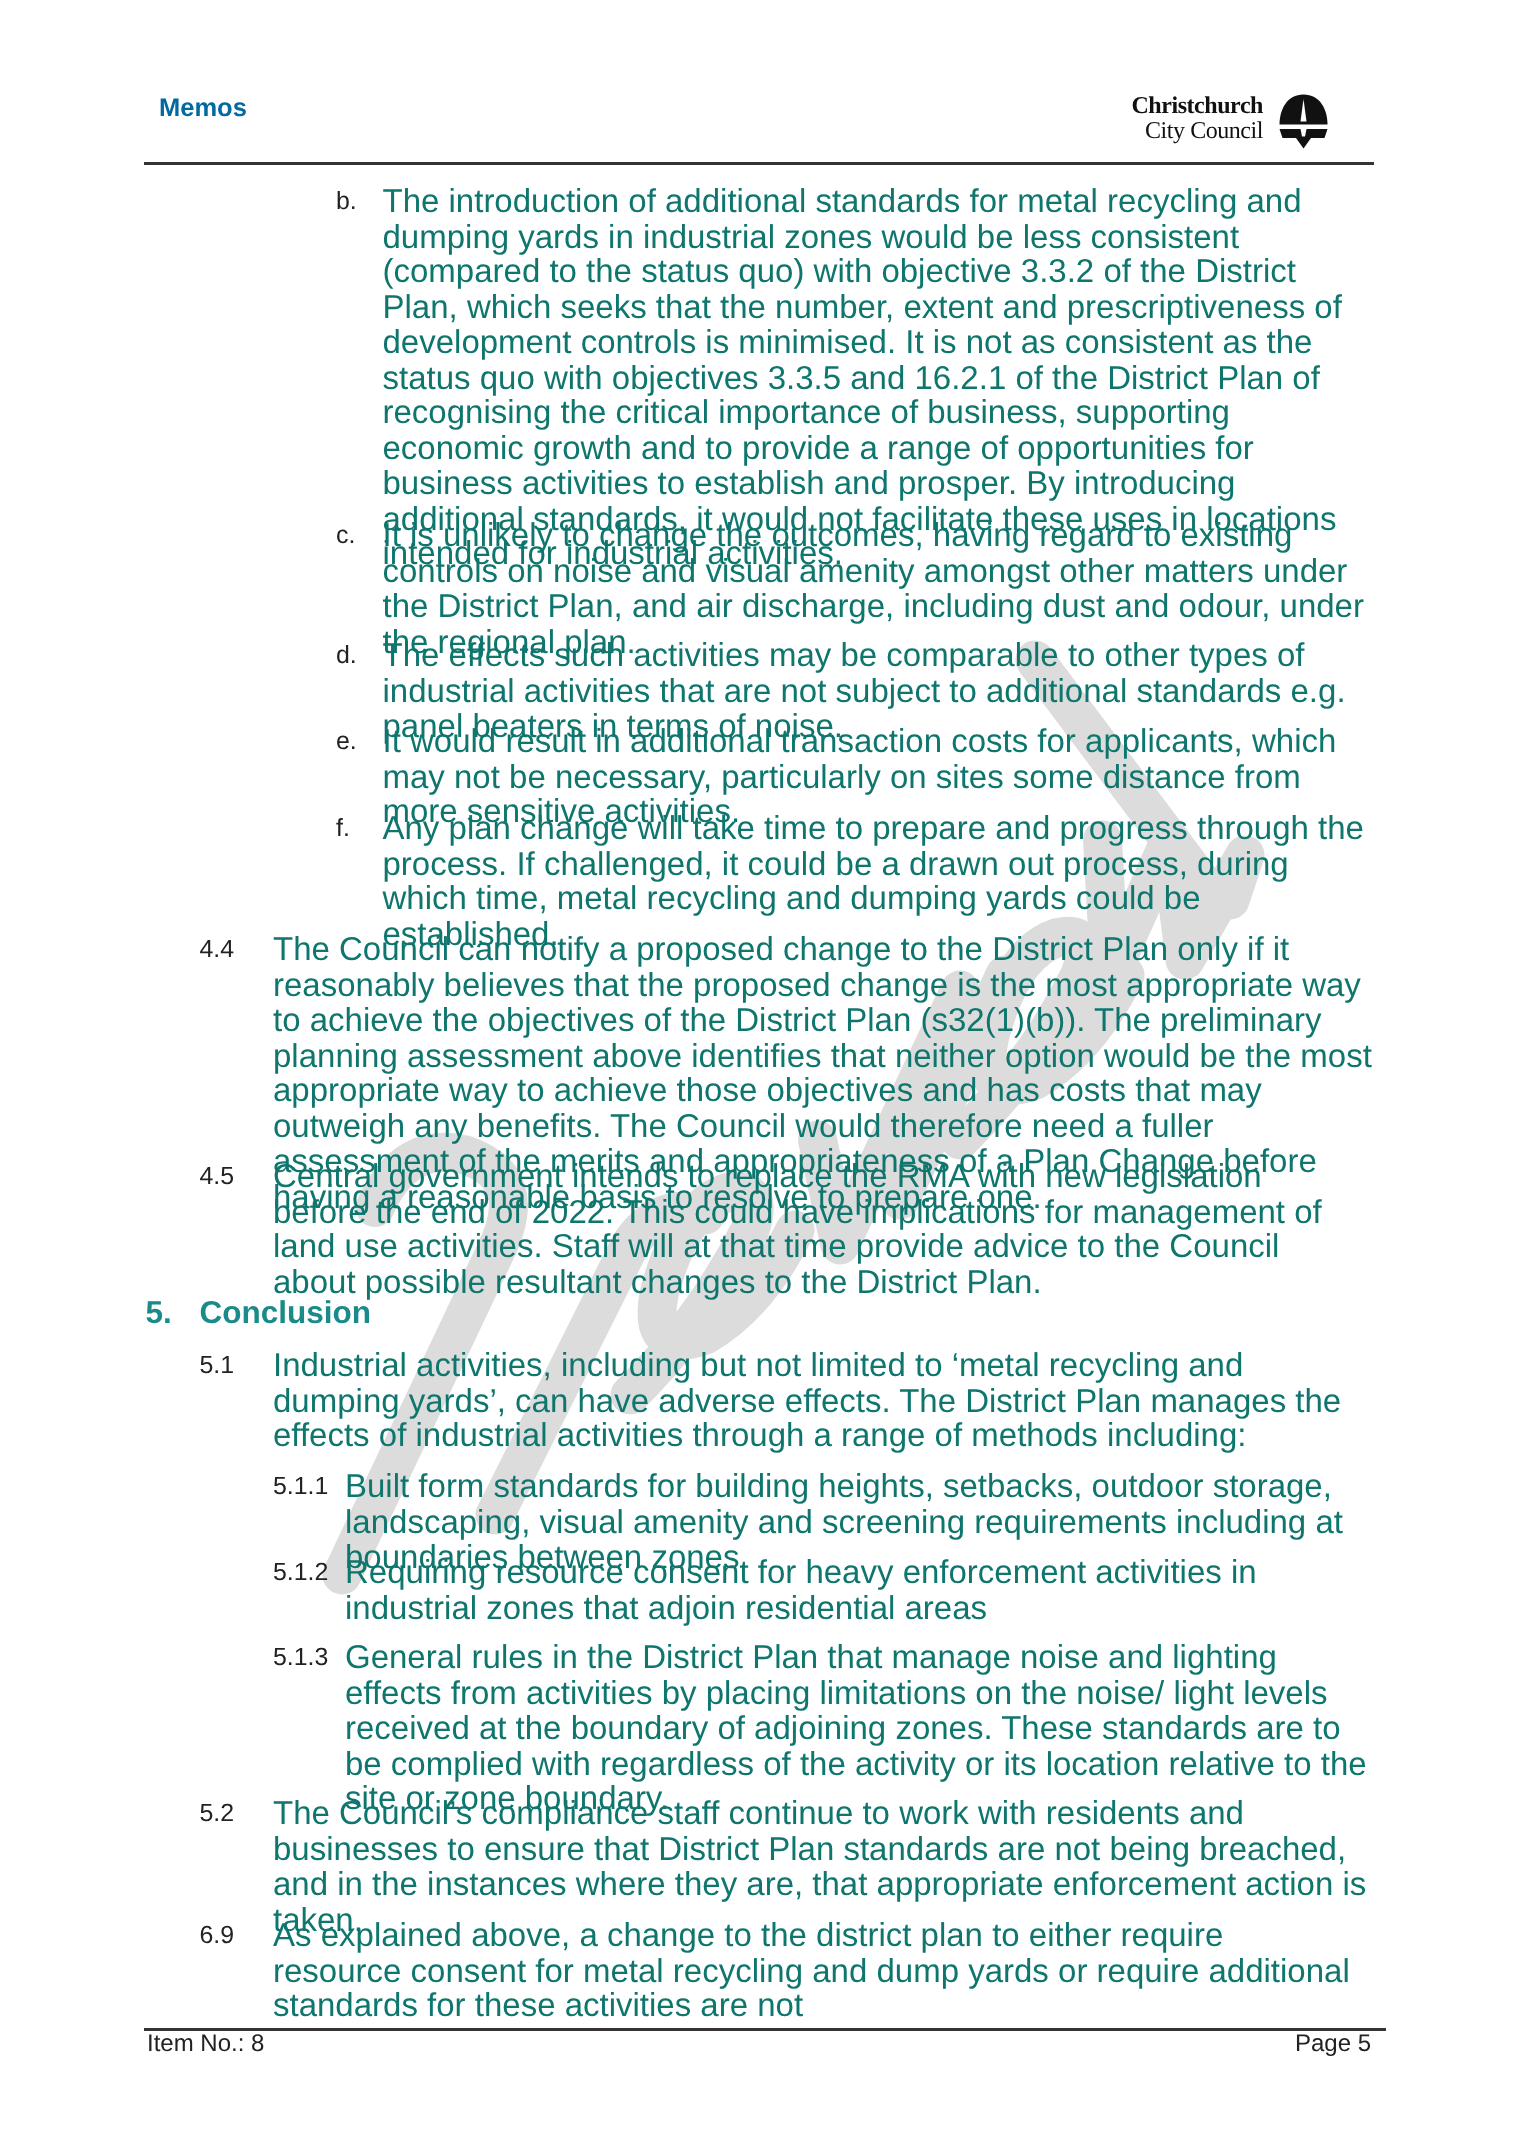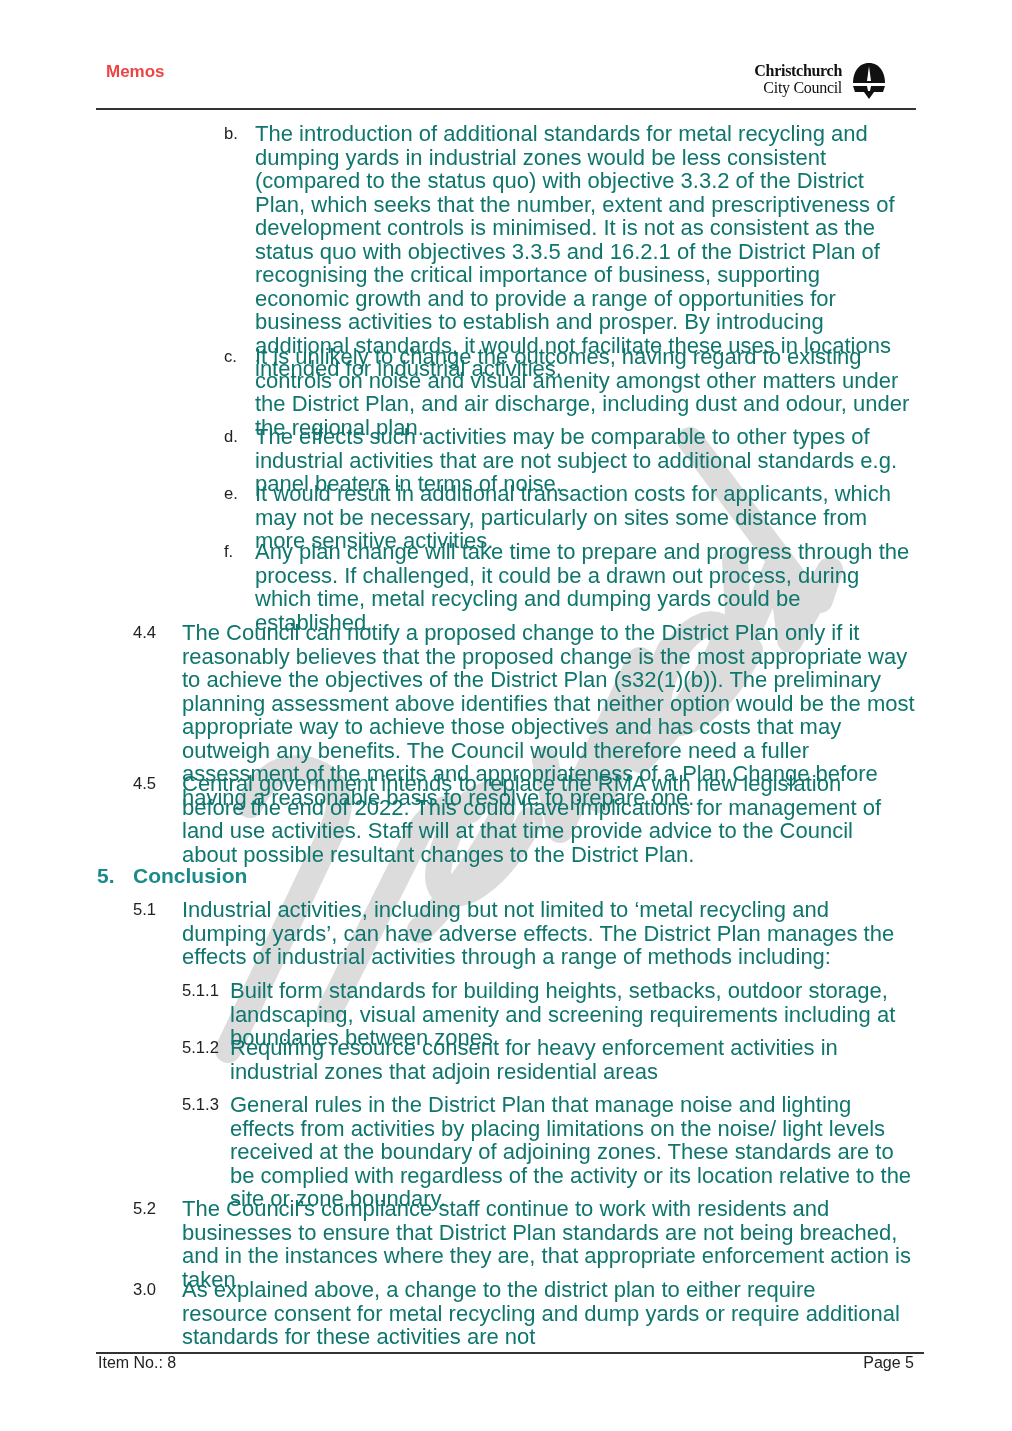--- a/index.html
+++ b/index.html
@@ -1,19 +1,19 @@
 <!DOCTYPE html>
 <html><head>
 <meta charset="utf-8">
 <style>
   html, body { margin: 0; padding: 0; background: #ffffff; }
   body { width: 1012px; height: 1431px; position: relative; overflow: hidden;
          font-family: "Liberation Sans Narrow", "Liberation Sans", sans-serif; color: #222; }
   .page { position: absolute; left: 0; top: 0; width: 1012px; height: 1431px; }
-  .header-title { position: absolute; left: 106px; top: 62px; font-size: 17px; font-weight: bold; color: #ef4444; }
+  .header-title { position: absolute; left: 106px; top: 62px; font-size: 17px; font-weight: bold; color: #0369a1; }
   .logo { position: absolute; left: 740px; top: 60px; width: 160px; height: 42px; }
   .logo-text1 { position: absolute; right: 58px; top: 2px; font-family: "Liberation Serif", serif; font-weight: bold; font-size: 16px; color: #111; letter-spacing: -0.3px; }
   .logo-text2 { position: absolute; right: 58px; top: 19px; font-family: "Liberation Serif", serif; font-size: 16px; color: #111; letter-spacing: -0.3px; }
   .logo-mark { position: absolute; right: 12px; top: 1px; width: 38px; height: 40px; }
   .rule-top { position: absolute; left: 96px; top: 108px; width: 820px; height: 2px; background: #333; }
   .rule-bottom { position: absolute; left: 96px; top: 1352px; width: 828px; height: 2px; background: #333; }
   .footer-left { position: absolute; left: 98px; top: 1354px; font-size: 16px; color: #222; }
   .footer-right { position: absolute; right: 98px; top: 1354px; font-size: 16px; color: #222; }
 
   .watermark { position: absolute; left: 0; top: 0; width: 1012px; height: 1431px; pointer-events: none; z-index: 0; }
@@ -98,21 +98,21 @@
 
     <div class="num" style="left:182px; top:1036px;">5.1.2</div>
     <div class="para" style="left:230px; top:1036px; width:690px;">Requiring resource consent for heavy enforcement activities in industrial zones that adjoin residential areas</div>
 
     <div class="num" style="left:182px; top:1093px;">5.1.3</div>
     <div class="para" style="left:230px; top:1093px; width:690px;">General rules in the District Plan that manage noise and lighting effects from activities by placing limitations on the noise/ light levels received at the boundary of adjoining zones. These standards are to be complied with regardless of the activity or its location relative to the site or zone boundary.</div>
 
     <div class="num" style="left:133px; top:1197px;">5.2</div>
     <div class="para" style="left:182px; top:1197px; width:735px;">The Council’s compliance staff continue to work with residents and businesses to ensure that District Plan standards are not being breached, and in the instances where they are, that appropriate enforcement action is taken.</div>
 
-    <div class="num" style="left:133px; top:1278px;">3.0</div>
+    <div class="num" style="left:133px; top:1278px;">6.9</div>
     <div class="para" style="left:182px; top:1278px; width:725px;">As explained above, a change to the district plan to either require resource consent for metal recycling and dump yards or require additional standards for these activities are not</div>
   </div>
 
   <div>
     <div class="rule-bottom"></div>
     <div class="footer-left">Item No.: 8</div>
     <div class="footer-right">Page 5</div>
   </div>
 </div>
 

